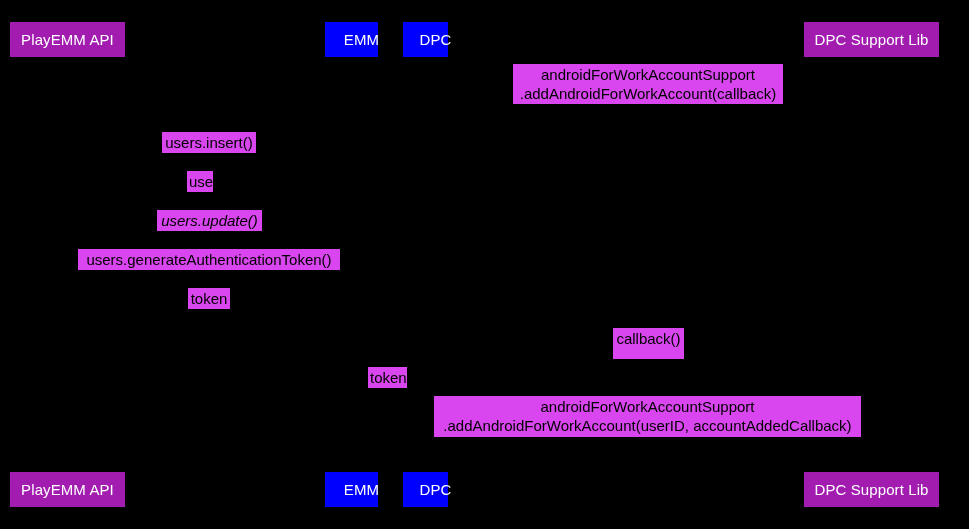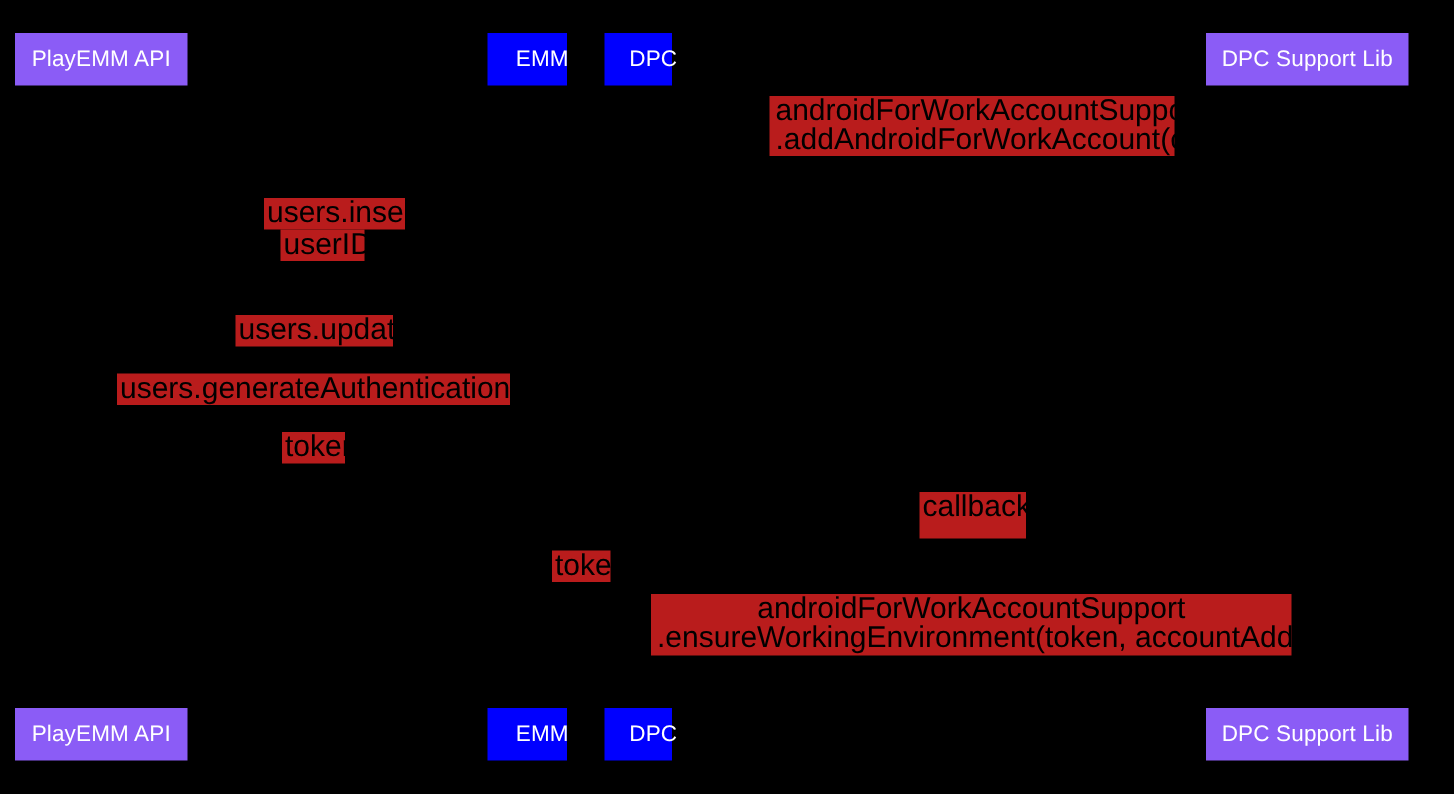--- a/index.html
+++ b/index.html
@@ -20,34 +20,34 @@
     display: flex;
     align-items: center;
     justify-content: center;
     color: #ffffff;
     font-size: 15px;
     line-height: 1;
     box-sizing: border-box;
     white-space: nowrap;
     letter-spacing: 0.1px;
   }
-  .lifeline-box.green { background: #8b5cf6; }
+  .lifeline-box.green { background: #a21caf; }
   .lifeline-box.blue  { background: #0000ff; padding-left: 20px; }
 
   .lifeline-line {
     position: absolute;
     width: 1px;
     background: #000000;
   }
 
   .msg-label {
     position: absolute;
-    background: #b91c1c;
+    background: #d946ef;
     color: #000000;
-    font-size: 20px;
+    font-size: 15px;
     line-height: 19px;
     padding: 1px 2px;
     box-sizing: border-box;
     white-space: nowrap;
     text-align: center;
   }
   .msg-label.two-line {
     line-height: 19px;
     padding: 1px 4px;
   }
@@ -73,29 +73,29 @@
   </div>
   <div class="lifeline-box green" style="left:804px; top:22px; width:135px; height:35px;">
     <span>DPC Support Lib</span>
   </div>
 
   <div class="msg-label two-line" style="left:513px; top:64px; width:270px; height:40px;">
     <div>androidForWorkAccountSupport</div>
     <div>.addAndroidForWorkAccount(callback)</div>
   </div>
 
-  <div class="msg-label" style="left:176px; top:132px; width:94px; height:21px;">
+  <div class="msg-label" style="left:162px; top:132px; width:94px; height:21px;">
     <div>users.insert()</div>
   </div>
 
-  <div class="msg-label" style="left:187px; top:153px; width:56px; height:21px;">
+  <div class="msg-label" style="left:187px; top:171px; width:26px; height:21px;">
     <div>userID</div>
   </div>
 
-  <div class="msg-label" style="left:157px; top:210px; width:105px; height:21px;">
+  <div class="msg-label" style="left:157px; top:210px; width:105px; height:21px;font-style:italic;">
     <div>users.update()</div>
   </div>
 
   <div class="msg-label" style="left:78px; top:249px; width:262px; height:21px;">
     <div>users.generateAuthenticationToken()</div>
   </div>
 
   <div class="msg-label" style="left:188px; top:288px; width:42px; height:21px;">
     <div>token</div>
   </div>
@@ -103,21 +103,21 @@
   <div class="msg-label" style="left:613px; top:328px; width:71px; height:31px;">
     <div>callback()</div>
   </div>
 
   <div class="msg-label" style="left:368px; top:367px; width:39px; height:21px;">
     <div>token</div>
   </div>
 
   <div class="msg-label two-line" style="left:434px; top:396px; width:427px; height:41px;">
     <div>androidForWorkAccountSupport</div>
-    <div>.ensureWorkingEnvironment(token, accountAddedCallback)</div>
+    <div>.addAndroidForWorkAccount(userID, accountAddedCallback)</div>
   </div>
 
   <div class="lifeline-box green" style="left:10px; top:472px; width:115px; height:35px;">
     <span>PlayEMM API</span>
   </div>
   <div class="lifeline-box blue" style="left:325px; top:472px; width:53px; height:35px;">
     <span>EMM</span>
   </div>
   <div class="lifeline-box blue" style="left:403px; top:472px; width:45px; height:35px;">
     <span>DPC</span>

